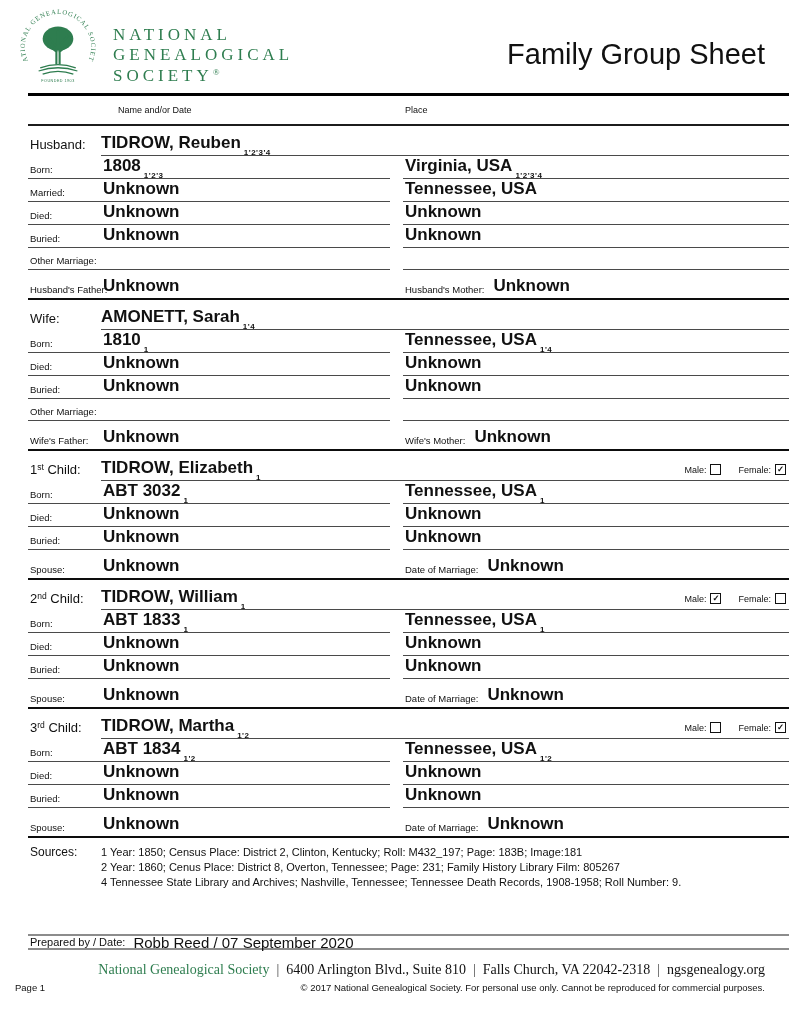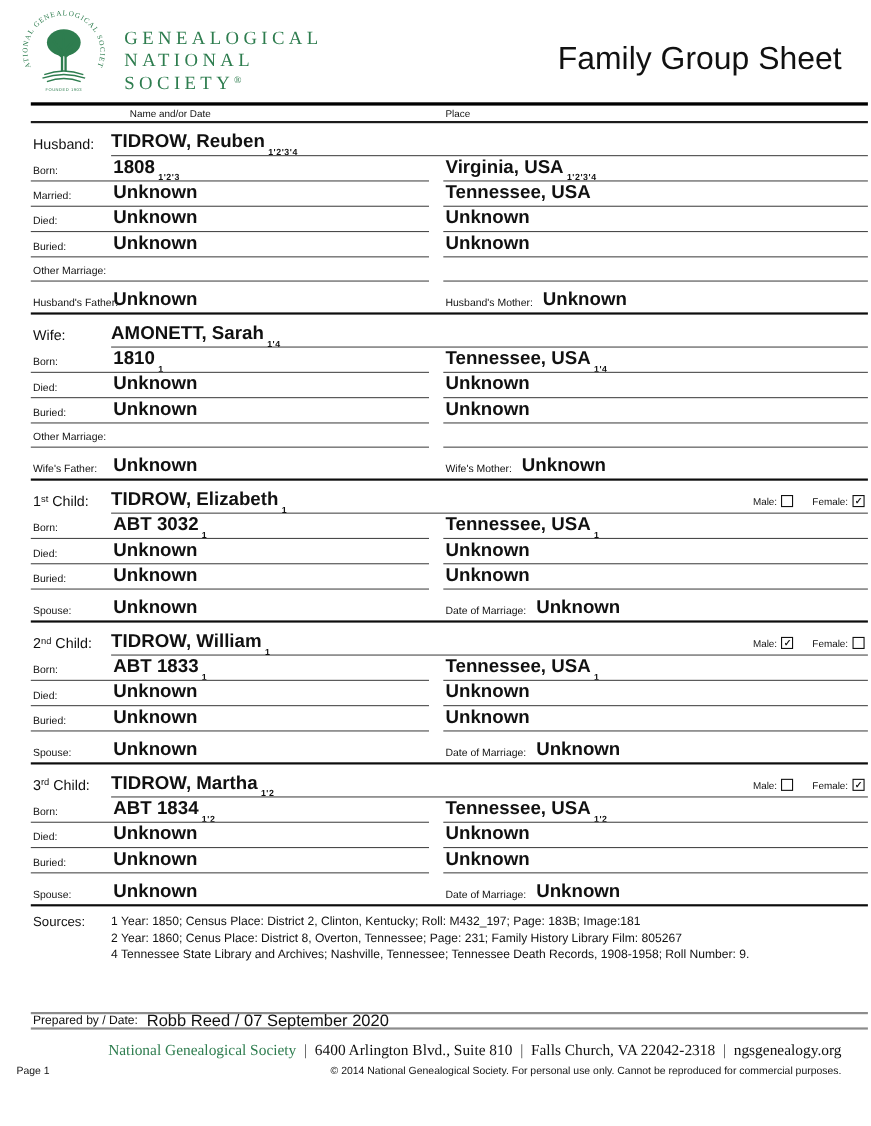--- a/index.html
+++ b/index.html
@@ -12,21 +12,21 @@
   .brand { display:flex; gap:13px; }
   .seal { width:84px; height:84px; flex:0 0 84px; }
   .wordmark { margin-top:17px; font-family:"Liberation Serif",serif; color:#2e7d4f;
               font-size:17px; letter-spacing:4px; line-height:1.2; }
   .reg { font-size:9px; vertical-align:6px; letter-spacing:0; }
   .title { font-family:"Liberation Sans",sans-serif; font-size:29px; font-weight:400;
            margin-top:30px; white-space:nowrap; }
 
   
   .rules { margin:0 3px 0 28px; }
-  .colhead { border-top:3px solid #000; border-bottom:2px solid #1c1c1c; height:19px;
+  .colhead { border-top:3px solid #000; border-bottom:2px solid #1c1c1c; height:33px;
              display:flex; align-items:center; font-size:9px; color:#111; }
   .ch-left { width:362px; padding-left:90px; }
   .ch-right { padding-left:15px; }
 
   .sec { border-bottom:2.5px solid #0d0d0d; padding-top:2px; }
   .row { display:flex; }
   .row.f { height:23px; }
   .name-row { height:28px; }
   .last-row { height:28px; }
   .om-row { height:22px; }
@@ -88,22 +88,22 @@
           </defs>
         <text font-size="8.2" letter-spacing="1.2" fill="#2e7d4f" font-family="Liberation Serif,serif">
           <textPath href="#sealArc" startOffset="50%" text-anchor="middle">NATIONAL GENEALOGICAL SOCIETY</textPath>
         </text>
         <ellipse cx="50" cy="38" rx="19" ry="15" fill="#2e7d4f"></ellipse>
         <path d="M48 70 L48 48 L38 36 M52 70 L52 46 L63 34 M50 50 L50 28 M49 55 L40 47 M51 55 L61 46" stroke="#2e7d4f" stroke-width="2.6" fill="none"></path>
         <path d="M28 74 Q50 66 72 74 M26 78 Q50 70 74 78 M31 82 Q50 75 69 82" stroke="#2e7d4f" stroke-width="1.6" fill="none"></path>
         <text x="50" y="92" text-anchor="middle" font-size="4.6" letter-spacing="0.6" fill="#2e7d4f">FOUNDED 1903</text>
       </svg>
       <div class="wordmark">
+        <div>NATIONAL</div>
         <div>GENEALOGICAL</div>
-        <div>NATIONAL</div>
         <div><span>SOCIETY</span><span class="reg">®</span></div>
       </div>
     </div>
     <h1 class="title">Family Group Sheet</h1>
   </header>
 
   <div class="rules">
 
     <div class="colhead">
       <div class="ch-left">Name and/or Date</div>
@@ -444,17 +444,17 @@
     </div>
 
   </div>
 
   <footer class="footer">
     <div class="org-line">
       <span class="org">National Genealogical Society</span><span class="f-sep">|</span><span>6400 Arlington Blvd., Suite 810</span><span class="f-sep">|</span><span>Falls Church, VA 22042-2318</span><span class="f-sep">|</span><span>ngsgenealogy.org</span>
     </div>
     <div class="foot2">
       <span class="page-num">Page 1</span>
-      <span class="copyright">© 2014 National Genealogical Society. For personal use only. Cannot be reproduced for commercial purposes.</span>
+      <span class="copyright">© 2017 National Genealogical Society. For personal use only. Cannot be reproduced for commercial purposes.</span>
     </div>
   </footer>
 
 </div>
 
 </body></html>

